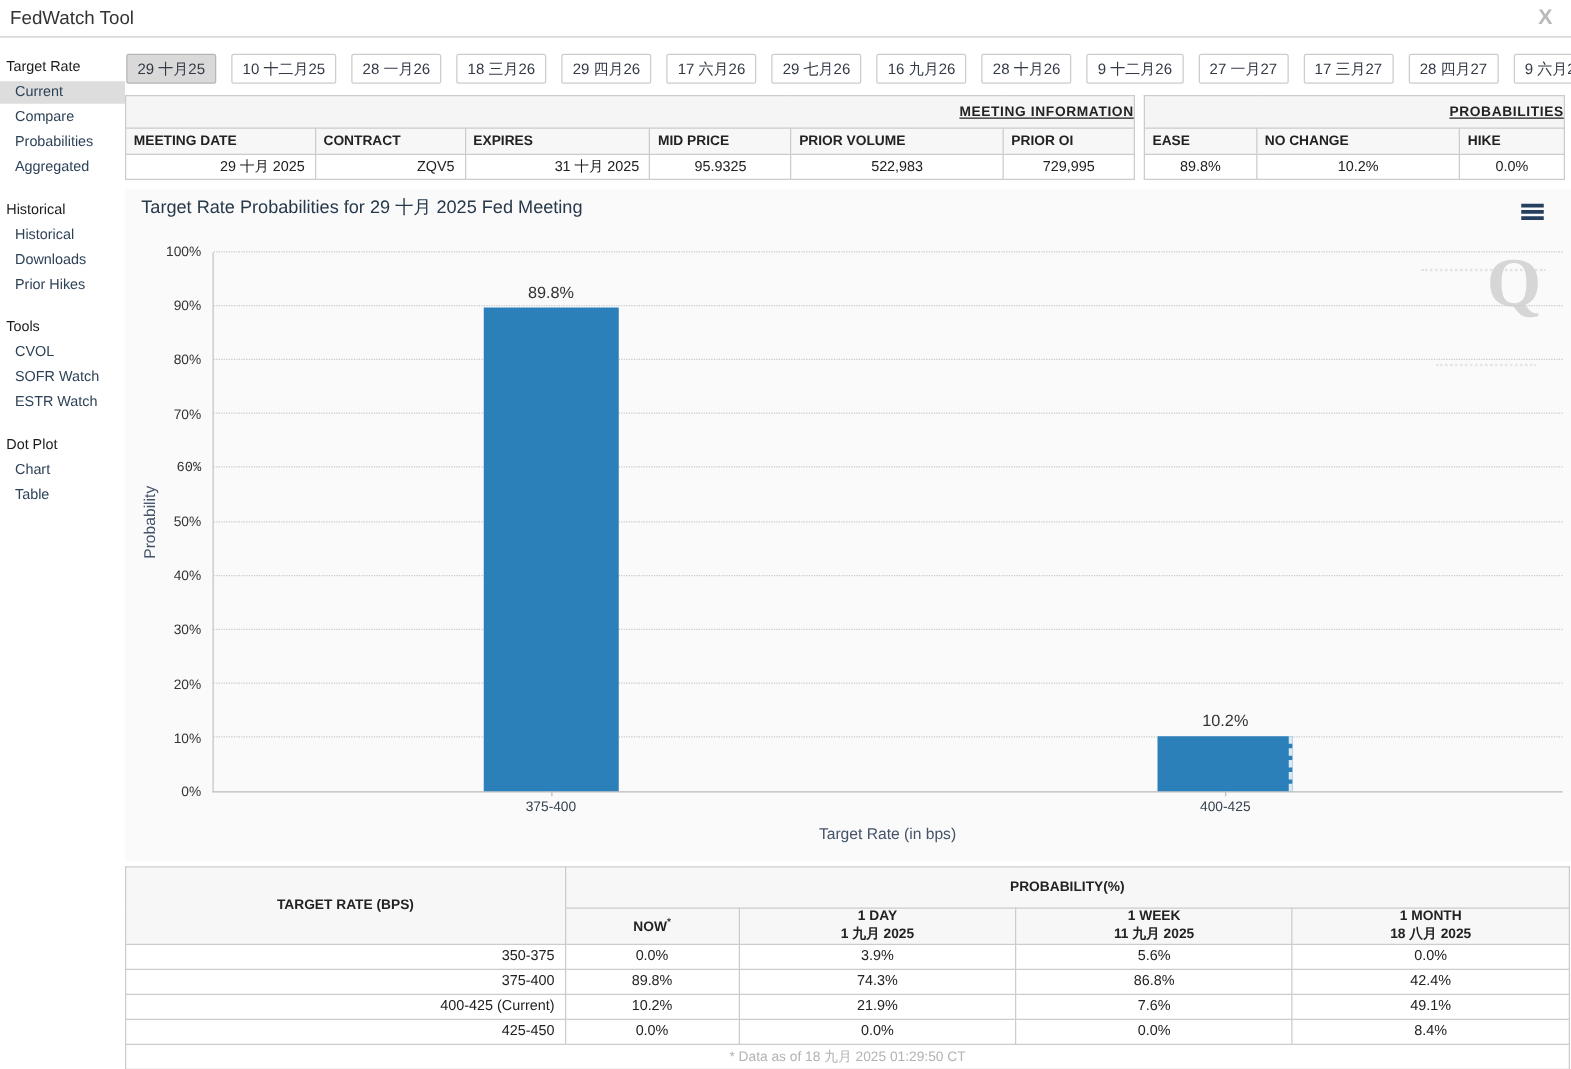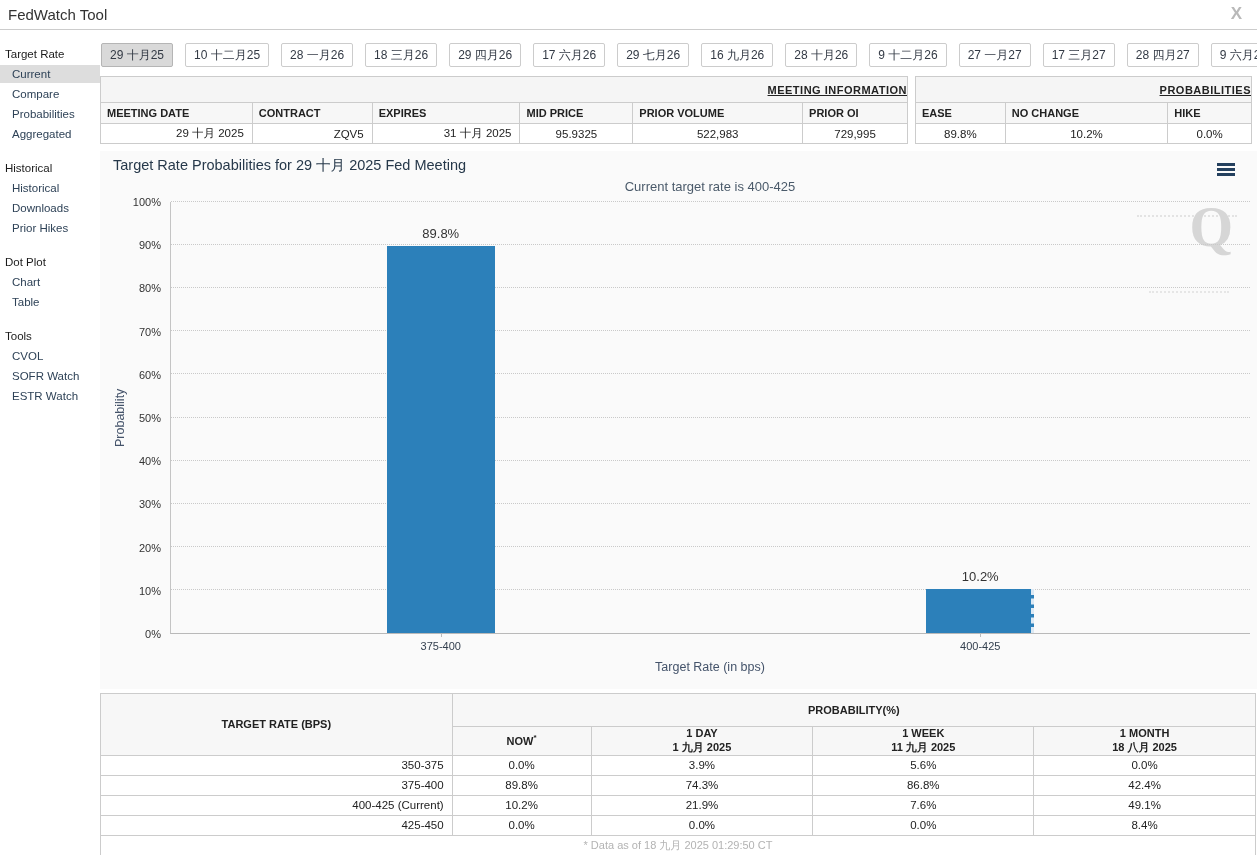--- a/index.html
+++ b/index.html
@@ -84,29 +84,29 @@
     <div class="side-item">Probabilities</div>
     <div class="side-item">Aggregated</div>
   </div>
   <div class="side-section">
     <div class="side-head">Historical</div>
     <div class="side-item">Historical</div>
     <div class="side-item">Downloads</div>
     <div class="side-item">Prior Hikes</div>
   </div>
   <div class="side-section">
-    <div class="side-head">Dot Plot</div>
-    <div class="side-item">Chart</div>
-    <div class="side-item">Table</div>
-  </div>
-  <div class="side-section">
     <div class="side-head">Tools</div>
     <div class="side-item">CVOL</div>
     <div class="side-item">SOFR Watch</div>
     <div class="side-item">ESTR Watch</div>
+  </div>
+  <div class="side-section">
+    <div class="side-head">Dot Plot</div>
+    <div class="side-item">Chart</div>
+    <div class="side-item">Table</div>
   </div>
 </div>
 
 <div class="main">
 
   <div class="tabs">
     <div class="tab selected">29 十月25</div>
     <div class="tab">10 十二月25</div>
     <div class="tab">28 一月26</div>
     <div class="tab">18 三月26</div>
@@ -180,33 +180,32 @@
       </table>
   </div>
 
   <div class="chart-panel">
     <div class="chart-title">Target Rate Probabilities for 29 十月 2025 Fed Meeting</div>
     <div class="menu-icon">
         <span></span>
         <span></span>
         <span></span>
       </div>
-    <div class="chart-subtitle">Current target rate is 400-425</div>
     <div class="watermark-dots1"></div>
     <div class="watermark">Q</div>
     <div class="watermark-dots2"></div>
     <div class="ylabel">Probability</div>
     <div class="y-gutter">
         <div class="ytick" style="bottom: 0%;">0%</div>
         <div class="ytick" style="bottom: 10%;">10%</div>
         <div class="ytick" style="bottom: 20%; margin-top: 47px;">20%</div>
         <div class="ytick" style="bottom: 30%;">30%</div>
         <div class="ytick" style="bottom: 40%;">40%</div>
         <div class="ytick" style="bottom: 50%;">50%</div>
-        <div class="ytick" style="bottom: 60%;">60%</div>
+        <div class="ytick" style="bottom: 60%; font-family: Liberation Mono, monospace;">60%</div>
         <div class="ytick" style="bottom: 70%;">70%</div>
         <div class="ytick" style="bottom: 80%;">80%</div>
         <div class="ytick" style="bottom: 90%;">90%</div>
         <div class="ytick" style="bottom: 100%;">100%</div>
       </div>
     <div class="plot">
         <div class="gridline" style="bottom: 10%;"></div>
         <div class="gridline" style="bottom: 20%;"></div>
         <div class="gridline" style="bottom: 30%;"></div>
         <div class="gridline" style="bottom: 40%;"></div>

